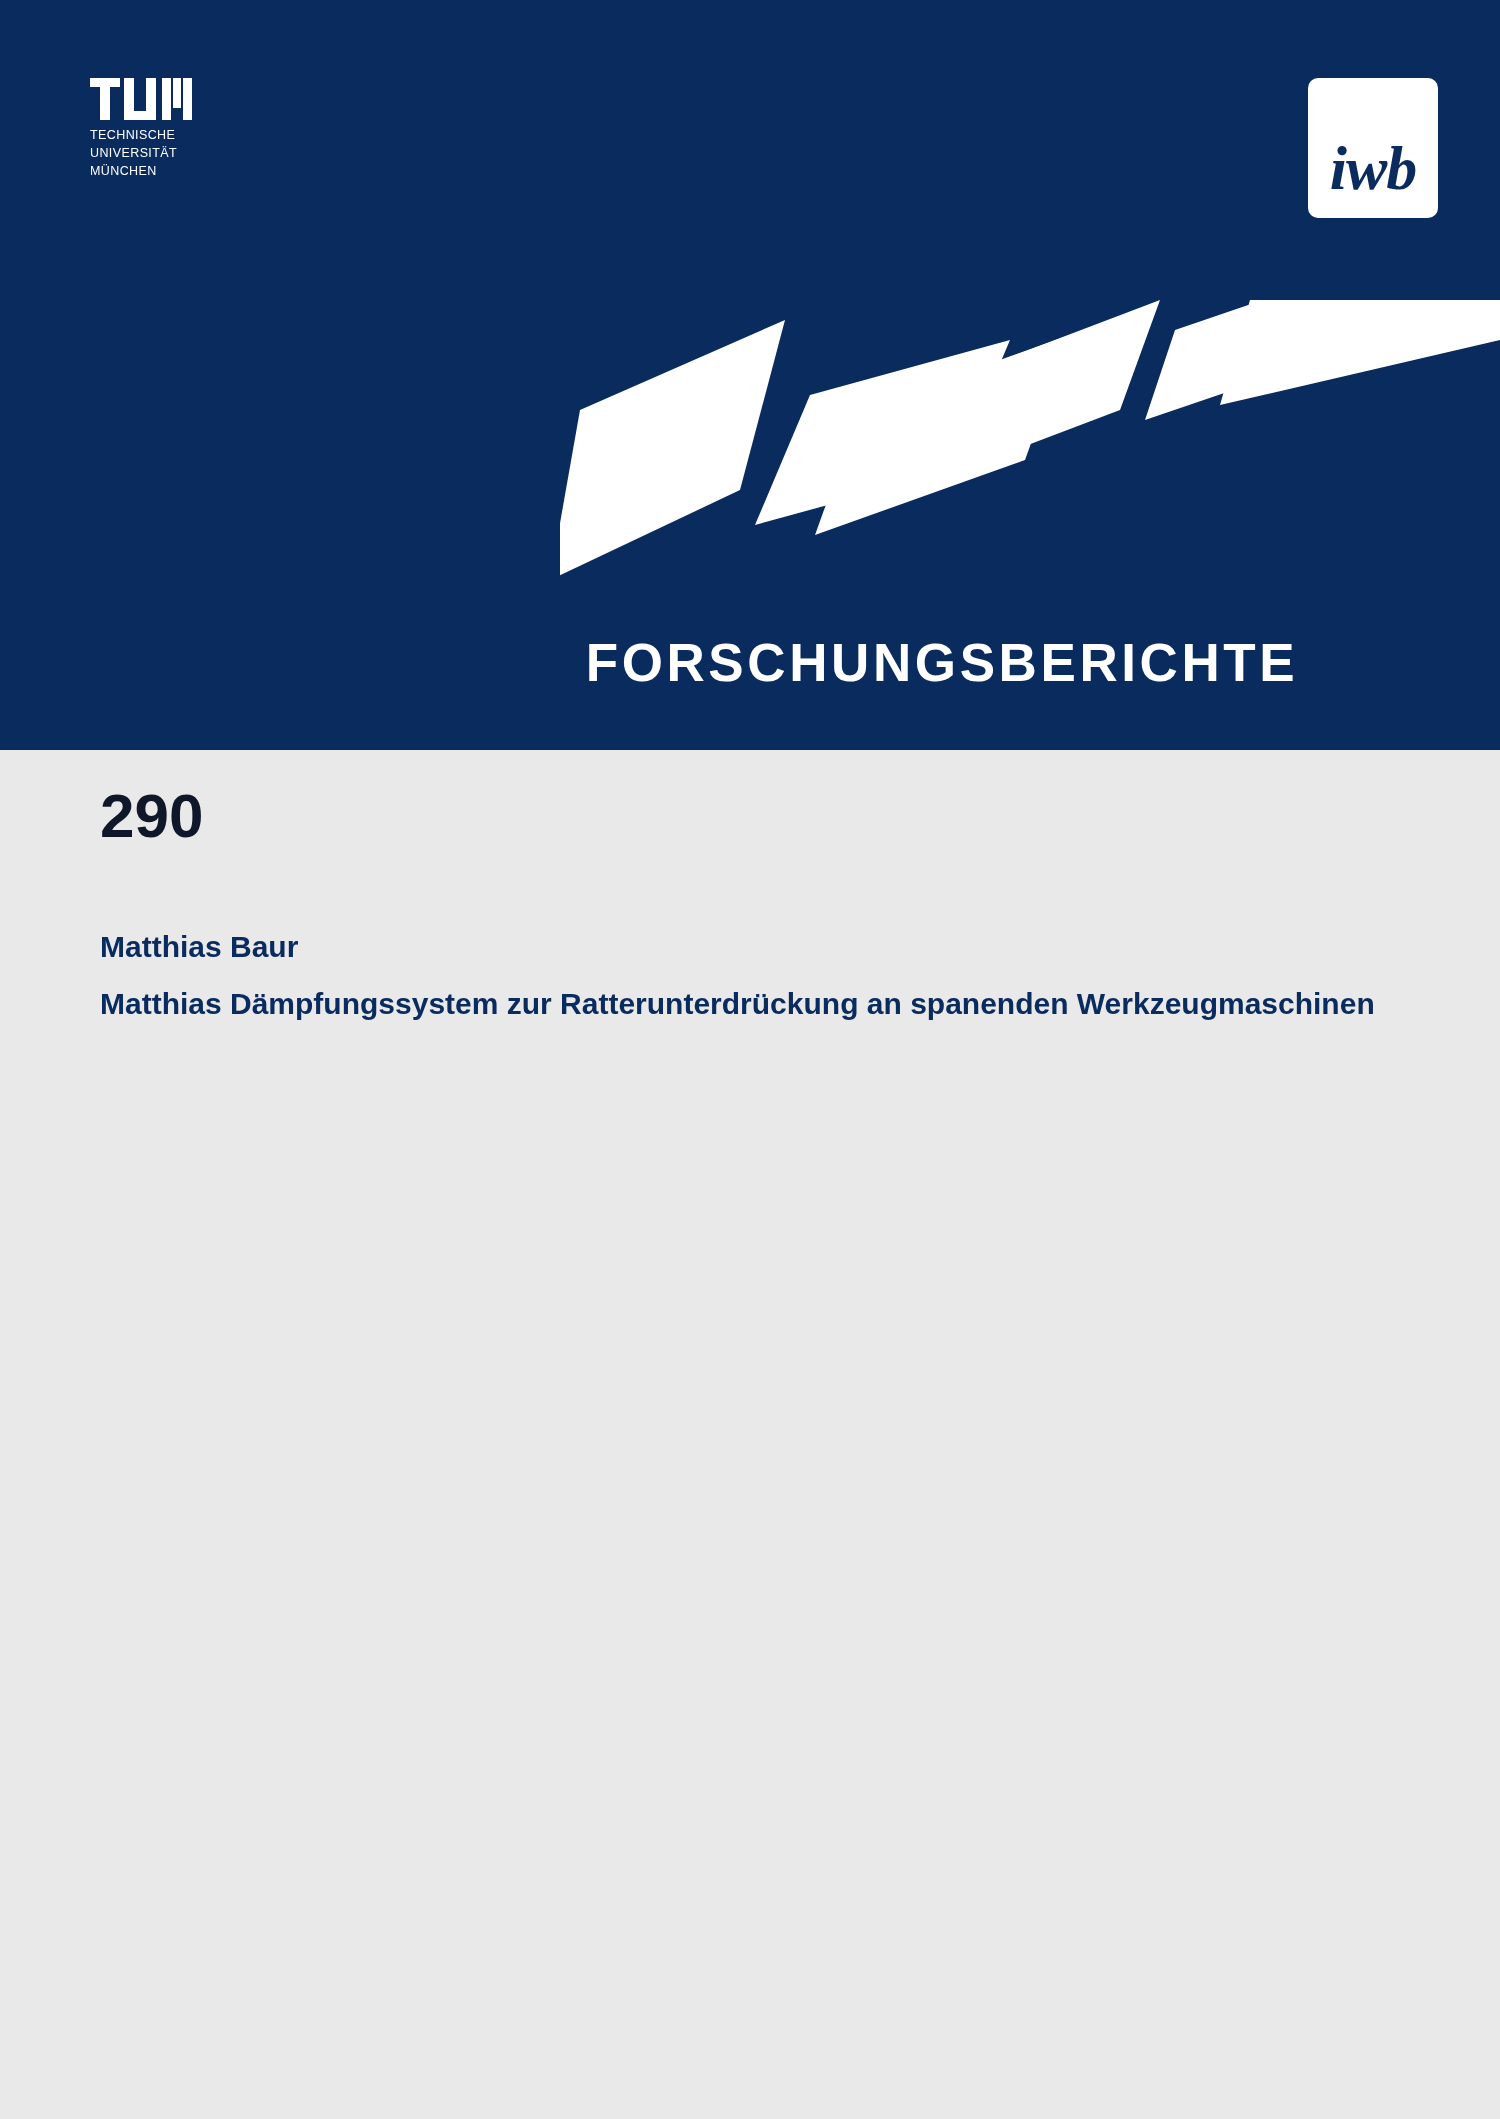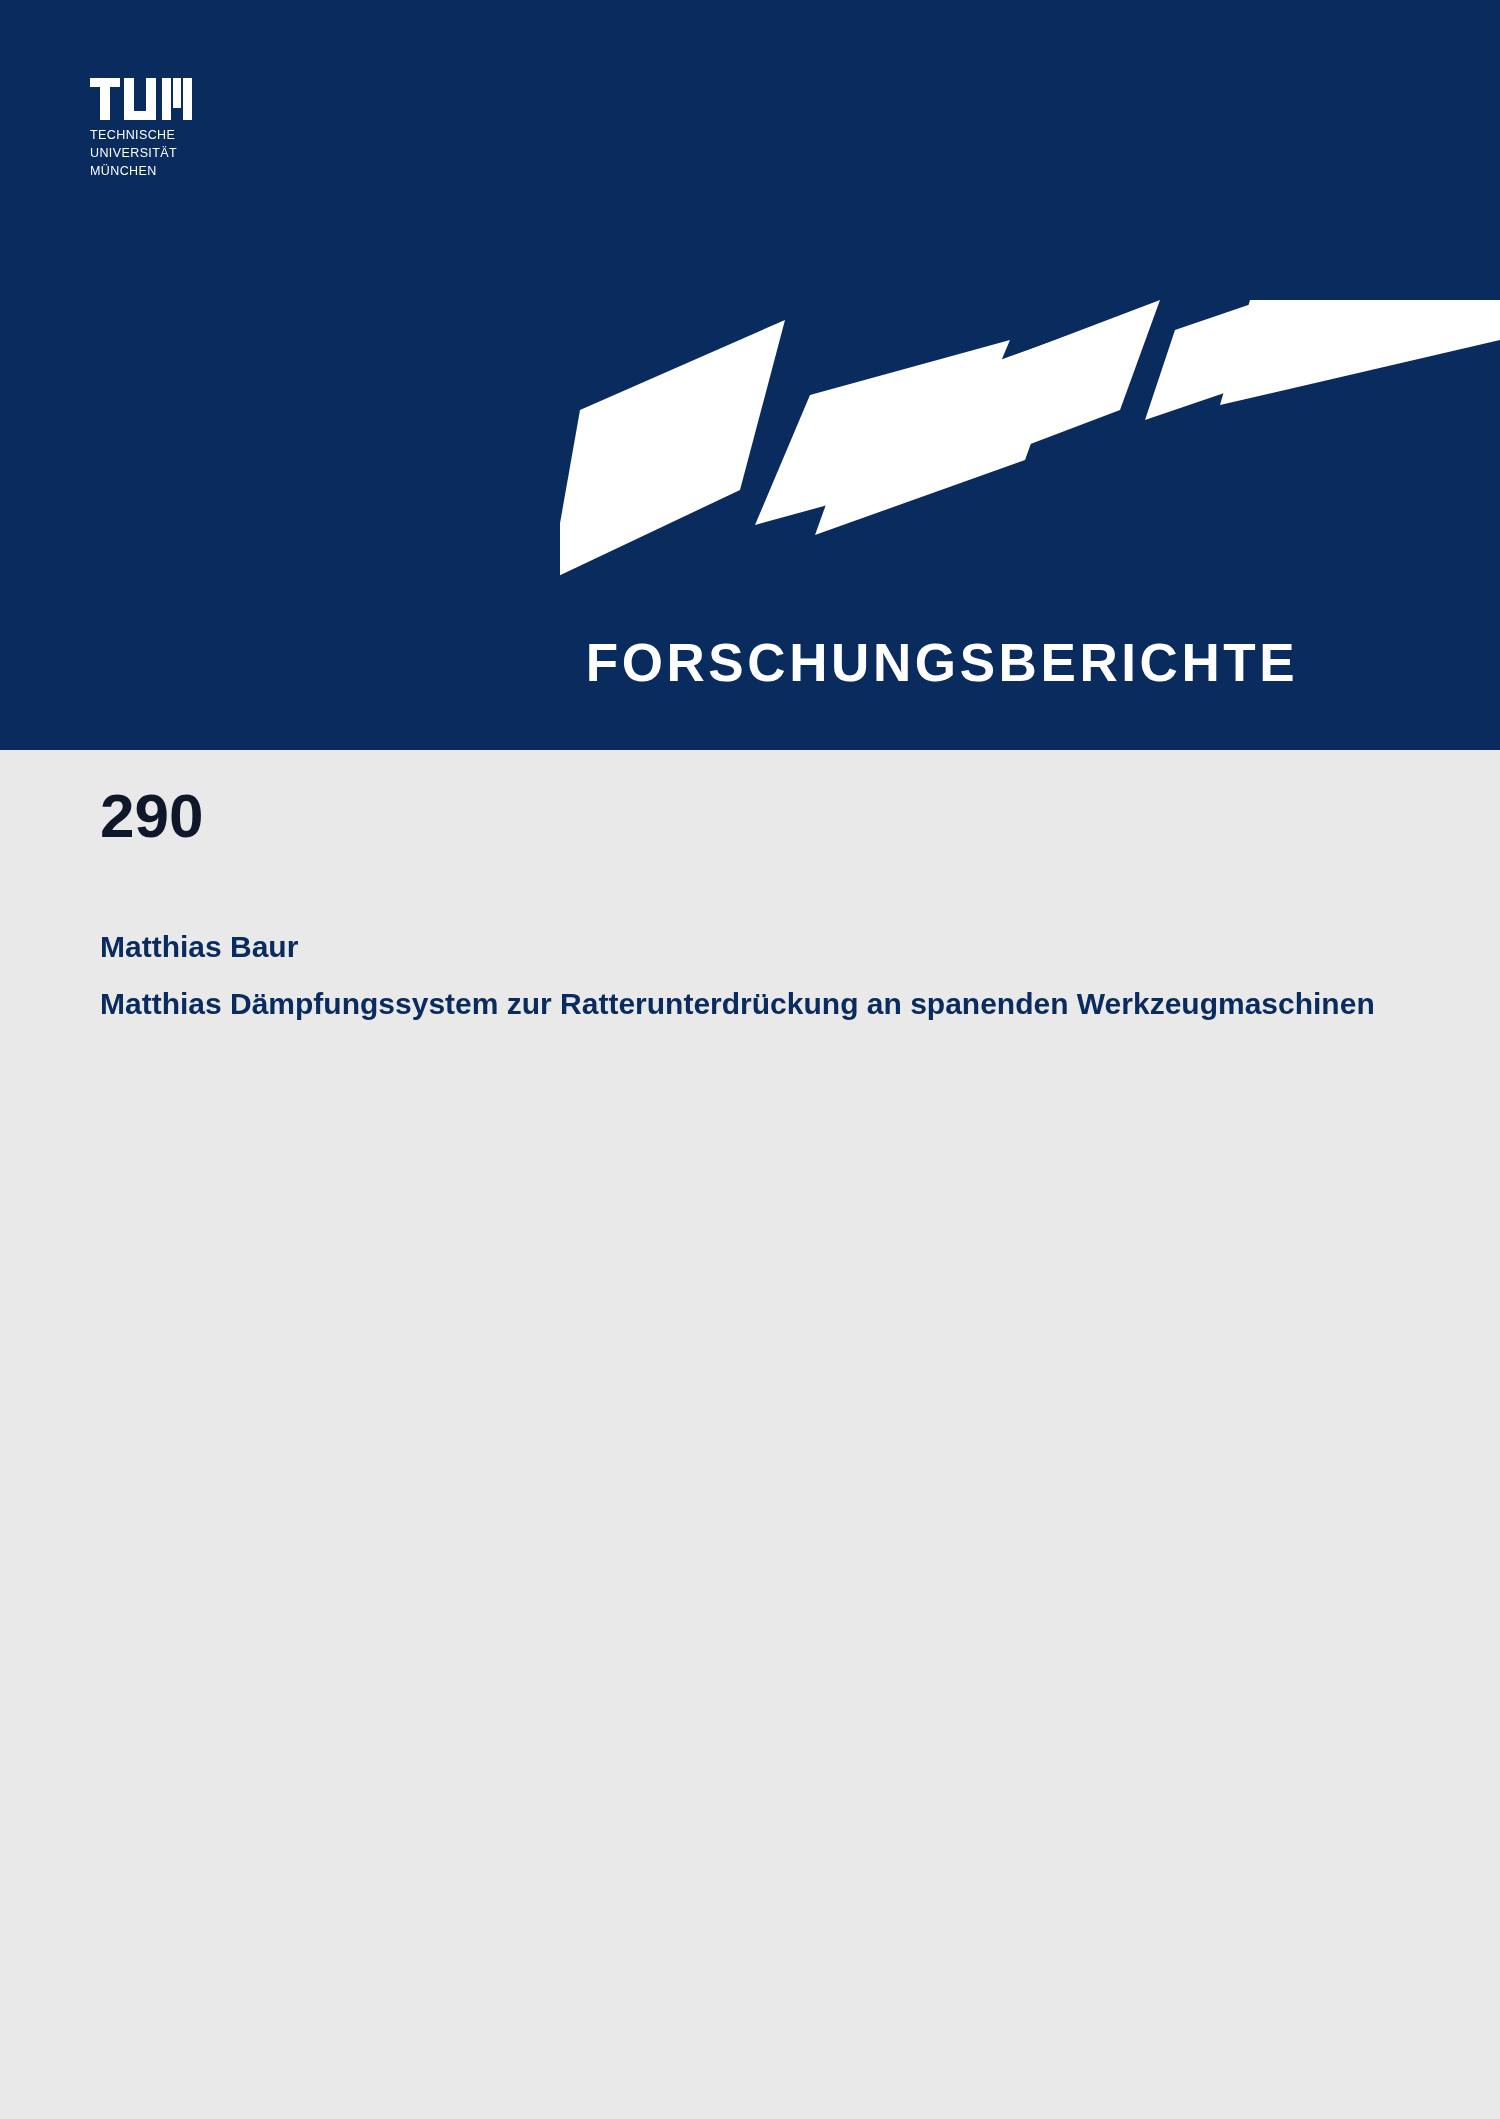--- a/index.html
+++ b/index.html
@@ -160,20 +160,23 @@
           <rect x="44" y="33" width="12" height="9"></rect>
           <rect x="56" y="0" width="10" height="42"></rect>
           <rect x="72" y="0" width="9" height="42"></rect>
           <rect x="83" y="0" width="8" height="30"></rect>
           <rect x="93" y="0" width="9" height="42"></rect>
         </g>
       </svg>
       <div class="tum-sub">TECHNISCHE<br>UNIVERSITÄT<br>MÜNCHEN</div>
     </div>
 
+    <div class="iwb-box">
+      <div class="iwb-text">iwb</div>
+    </div>
 
     <div class="series-title">FORSCHUNGSBERICHTE</div>
   </div>
 
   <div class="number">290</div>
   <div class="author">Matthias Baur</div>
   <div class="title">Matthias Dämpfungssystem zur Ratterunterdrückung an spanenden Werkzeugmaschinen</div>
 
 </div>
 

